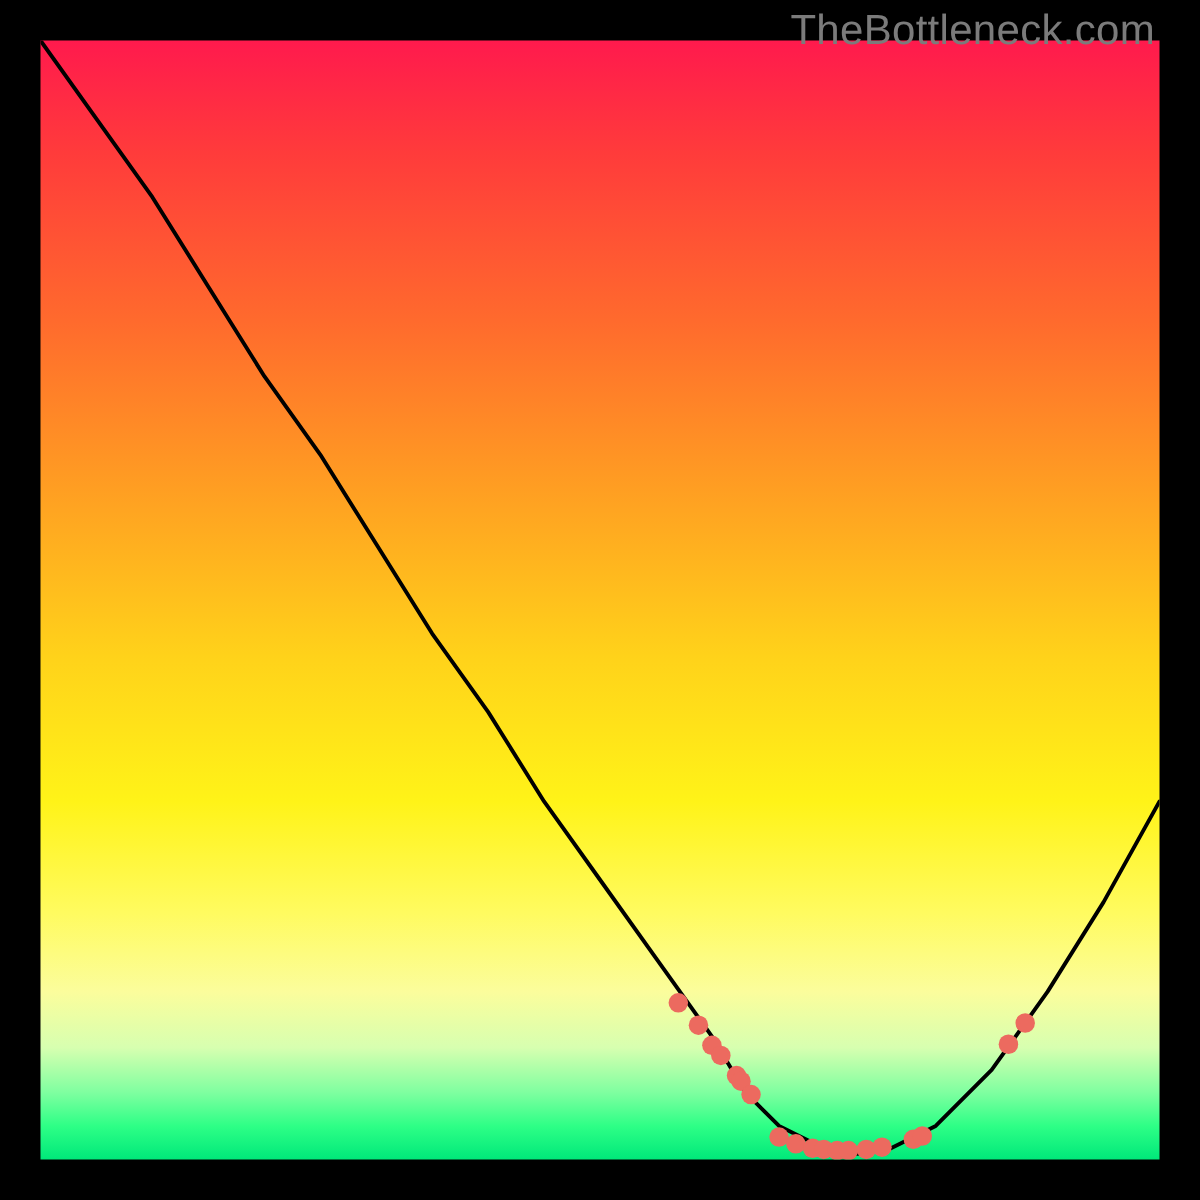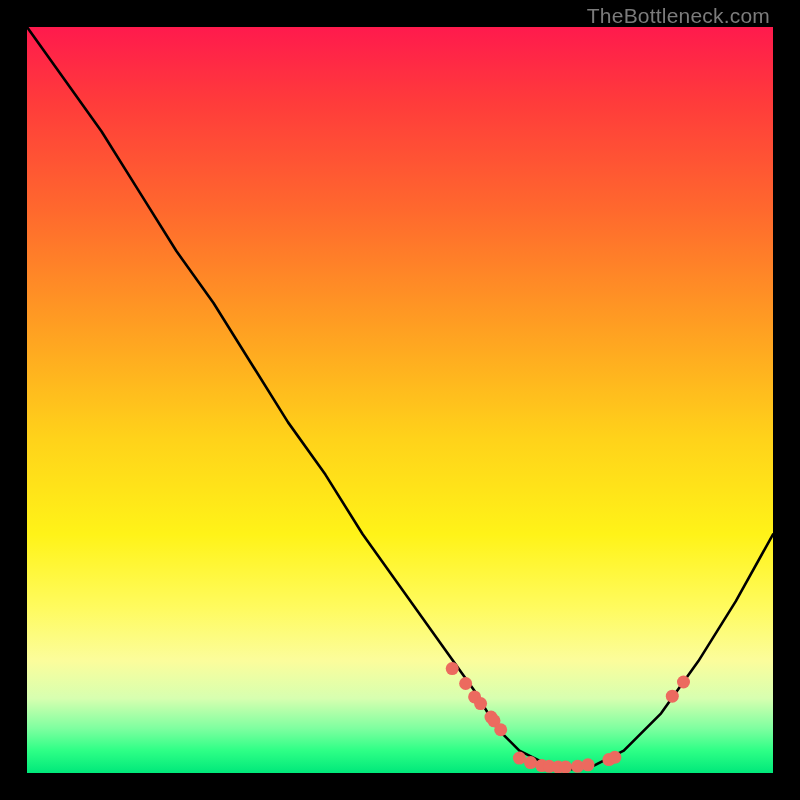--- a/index.html
+++ b/index.html
@@ -29,21 +29,21 @@
       #7fffa0 94%,
       #2eff86 97%,
       #00e87a 100%
     );
   }
   .attribution {
     position: absolute;
     top: 4px;
     right: 30px;
     font-family: Arial, Helvetica, sans-serif;
-    font-size: 21px;
+    font-size: 28px;
     color: #7b7b7b;
     font-weight: 500;
     letter-spacing: 0.2px;
   }
   svg.curve {
     position: absolute;
     left: 0; top: 0;
     width: 746px;
     height: 746px;
   }

